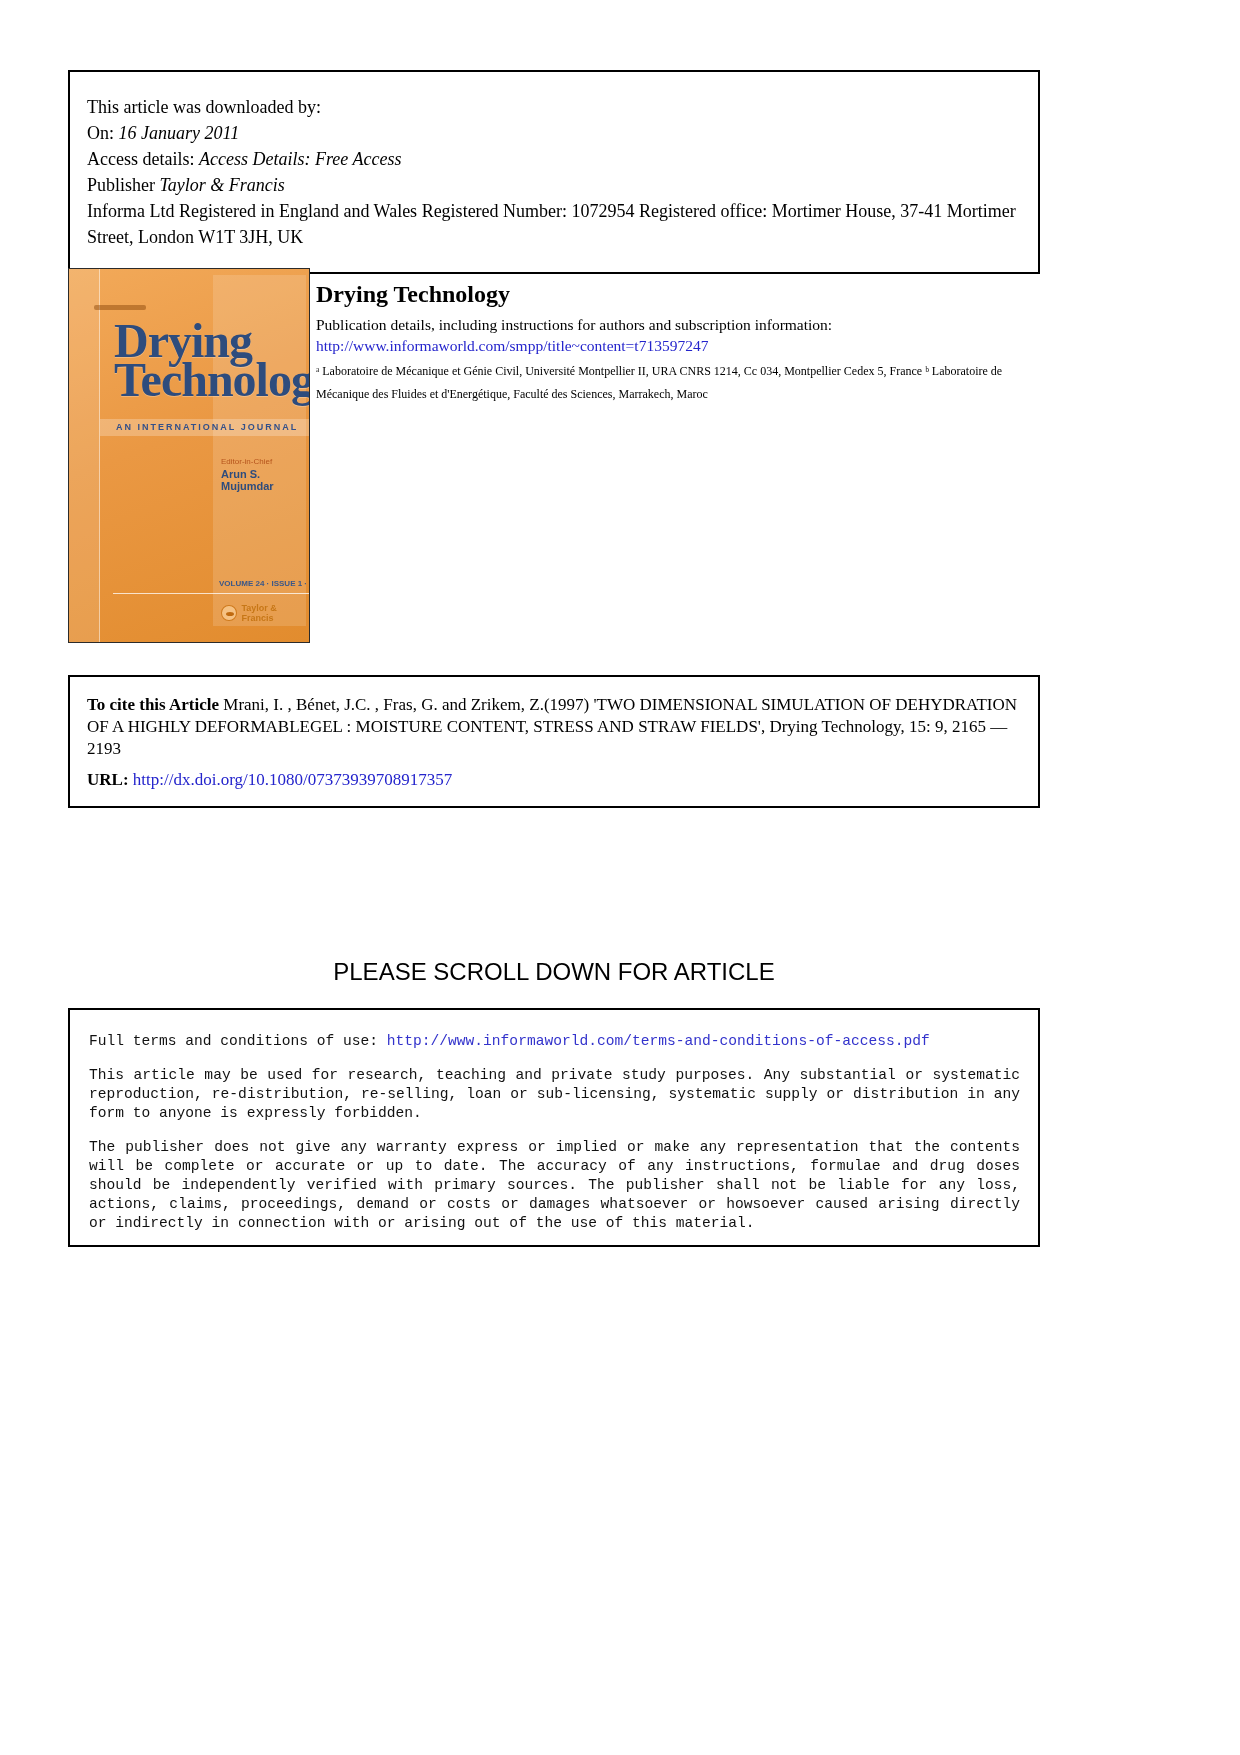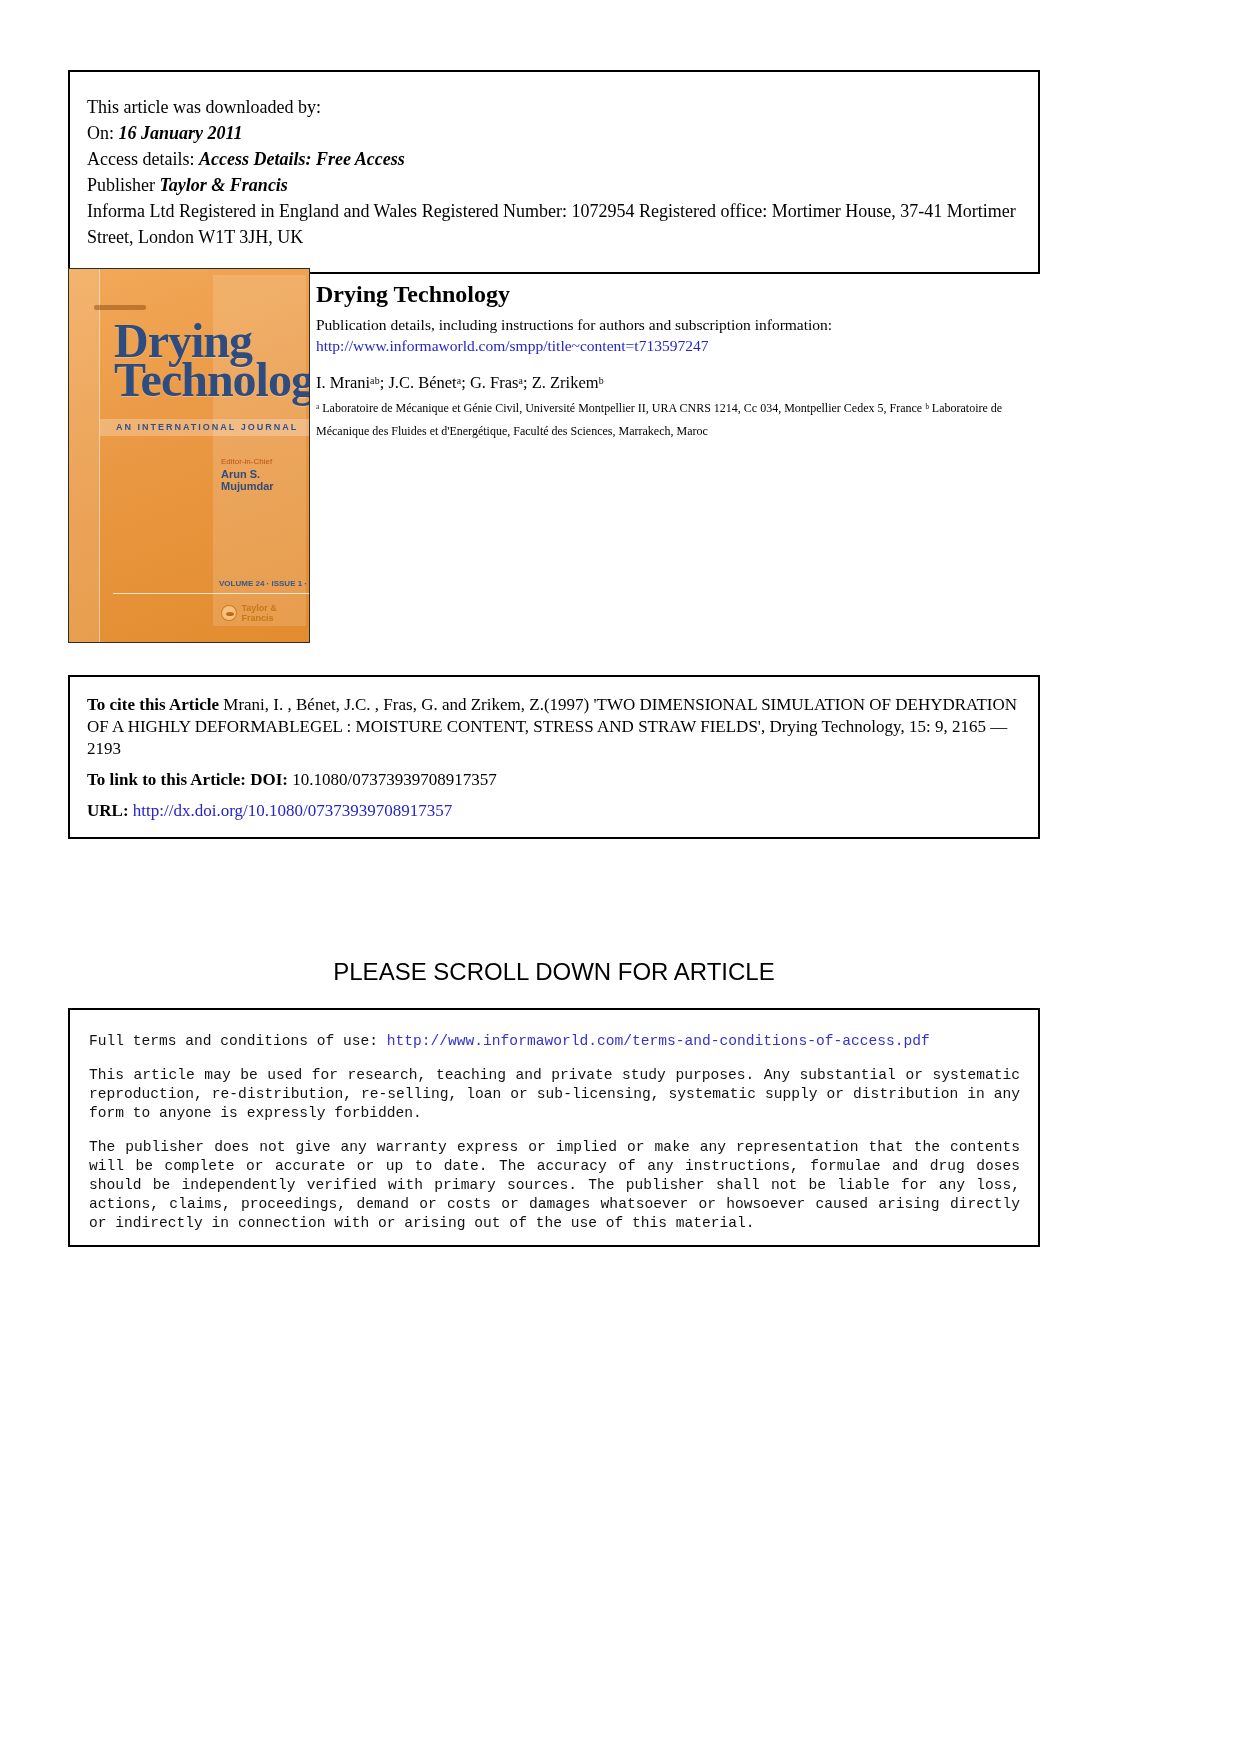--- a/index.html
+++ b/index.html
@@ -15,21 +15,21 @@
   }
   .box {
     position: absolute;
     left: 68px;
     width: 972px;
     border: 2px solid #000000;
     background: #ffffff;
   }
   
   .download-box { top: 70px; padding: 22px 16px 22px 17px; font-size: 18px; line-height: 26px; }
-  .download-box .it { font-style: italic; font-weight: bold; }
+  .download-box .it { font-style: italic; }
   
   .cover {
     position: absolute;
     left: 68px; top: 268px;
     width: 242px; height: 375px;
     border: 1px solid #2b2b2b;
     background: linear-gradient(160deg, #f2a959 0%, #ea9843 45%, #e28c2e 100%);
     overflow: hidden;
   }
   .cover-left-strip { position: absolute; left: 0; top: 0; width: 30px; height: 100%; background: rgba(255,255,255,0.13); }
@@ -101,27 +101,25 @@
     <div class="cover-logo">
       <div class="cover-logo-circle"></div>
       <div class="cover-logo-text">Taylor &amp; Francis</div>
     </div>
   </div>
 
   <div class="head-col">
     <div class="journal-name">Drying Technology</div>
     <div class="journal-details">Publication details, including instructions for authors and subscription information:</div>
     <a class="journal-url" href="#">http://www.informaworld.com/smpp/title~content=t713597247</a>
-    <div class="article-authors">I. Mraniᵃᵇ; J.C. Bénetᵃ; G. Frasᵃ; Z. Zrikemᵇ</div>
     <div class="article-affils">ᵃ Laboratoire de Mécanique et Génie Civil, Université Montpellier II, URA CNRS 1214, Cc 034, Montpellier Cedex 5, France ᵇ Laboratoire de Mécanique des Fluides et d'Energétique, Faculté des Sciences, Marrakech, Maroc</div>
   </div>
 
   <div class="box cite-box">
     <div><span class="b">To cite this Article</span><span> Mrani, I. , Bénet, J.C. , Fras, G. and Zrikem, Z.(1997) 'TWO DIMENSIONAL SIMULATION OF DEHYDRATION OF A HIGHLY DEFORMABLEGEL : MOISTURE CONTENT, STRESS AND STRAW FIELDS', Drying Technology, 15: 9, 2165 — 2193</span></div>
-    <div class="cite-line2"><span class="b">To link to this Article: DOI: </span><span>10.1080/07373939708917357</span></div>
     <div class="cite-line3"><span class="b">URL: </span><a href="#">http://dx.doi.org/10.1080/07373939708917357</a></div>
   </div>
 
   <div class="scroll-notice">PLEASE SCROLL DOWN FOR ARTICLE</div>
 
   <div class="box terms-box">
     <div><span>Full terms and conditions of use: </span><a href="#">http://www.informaworld.com/terms-and-conditions-of-access.pdf</a></div>
     <div class="terms-para">This article may be used for research, teaching and private study purposes. Any substantial or systematic reproduction, re-distribution, re-selling, loan or sub-licensing, systematic supply or distribution in any form to anyone is expressly forbidden.</div>
     <div class="terms-para">The publisher does not give any warranty express or implied or make any representation that the contents will be complete or accurate or up to date. The accuracy of any instructions, formulae and drug doses should be independently verified with primary sources. The publisher shall not be liable for any loss, actions, claims, proceedings, demand or costs or damages whatsoever or howsoever caused arising directly or indirectly in connection with or arising out of the use of this material.</div>
   </div>

